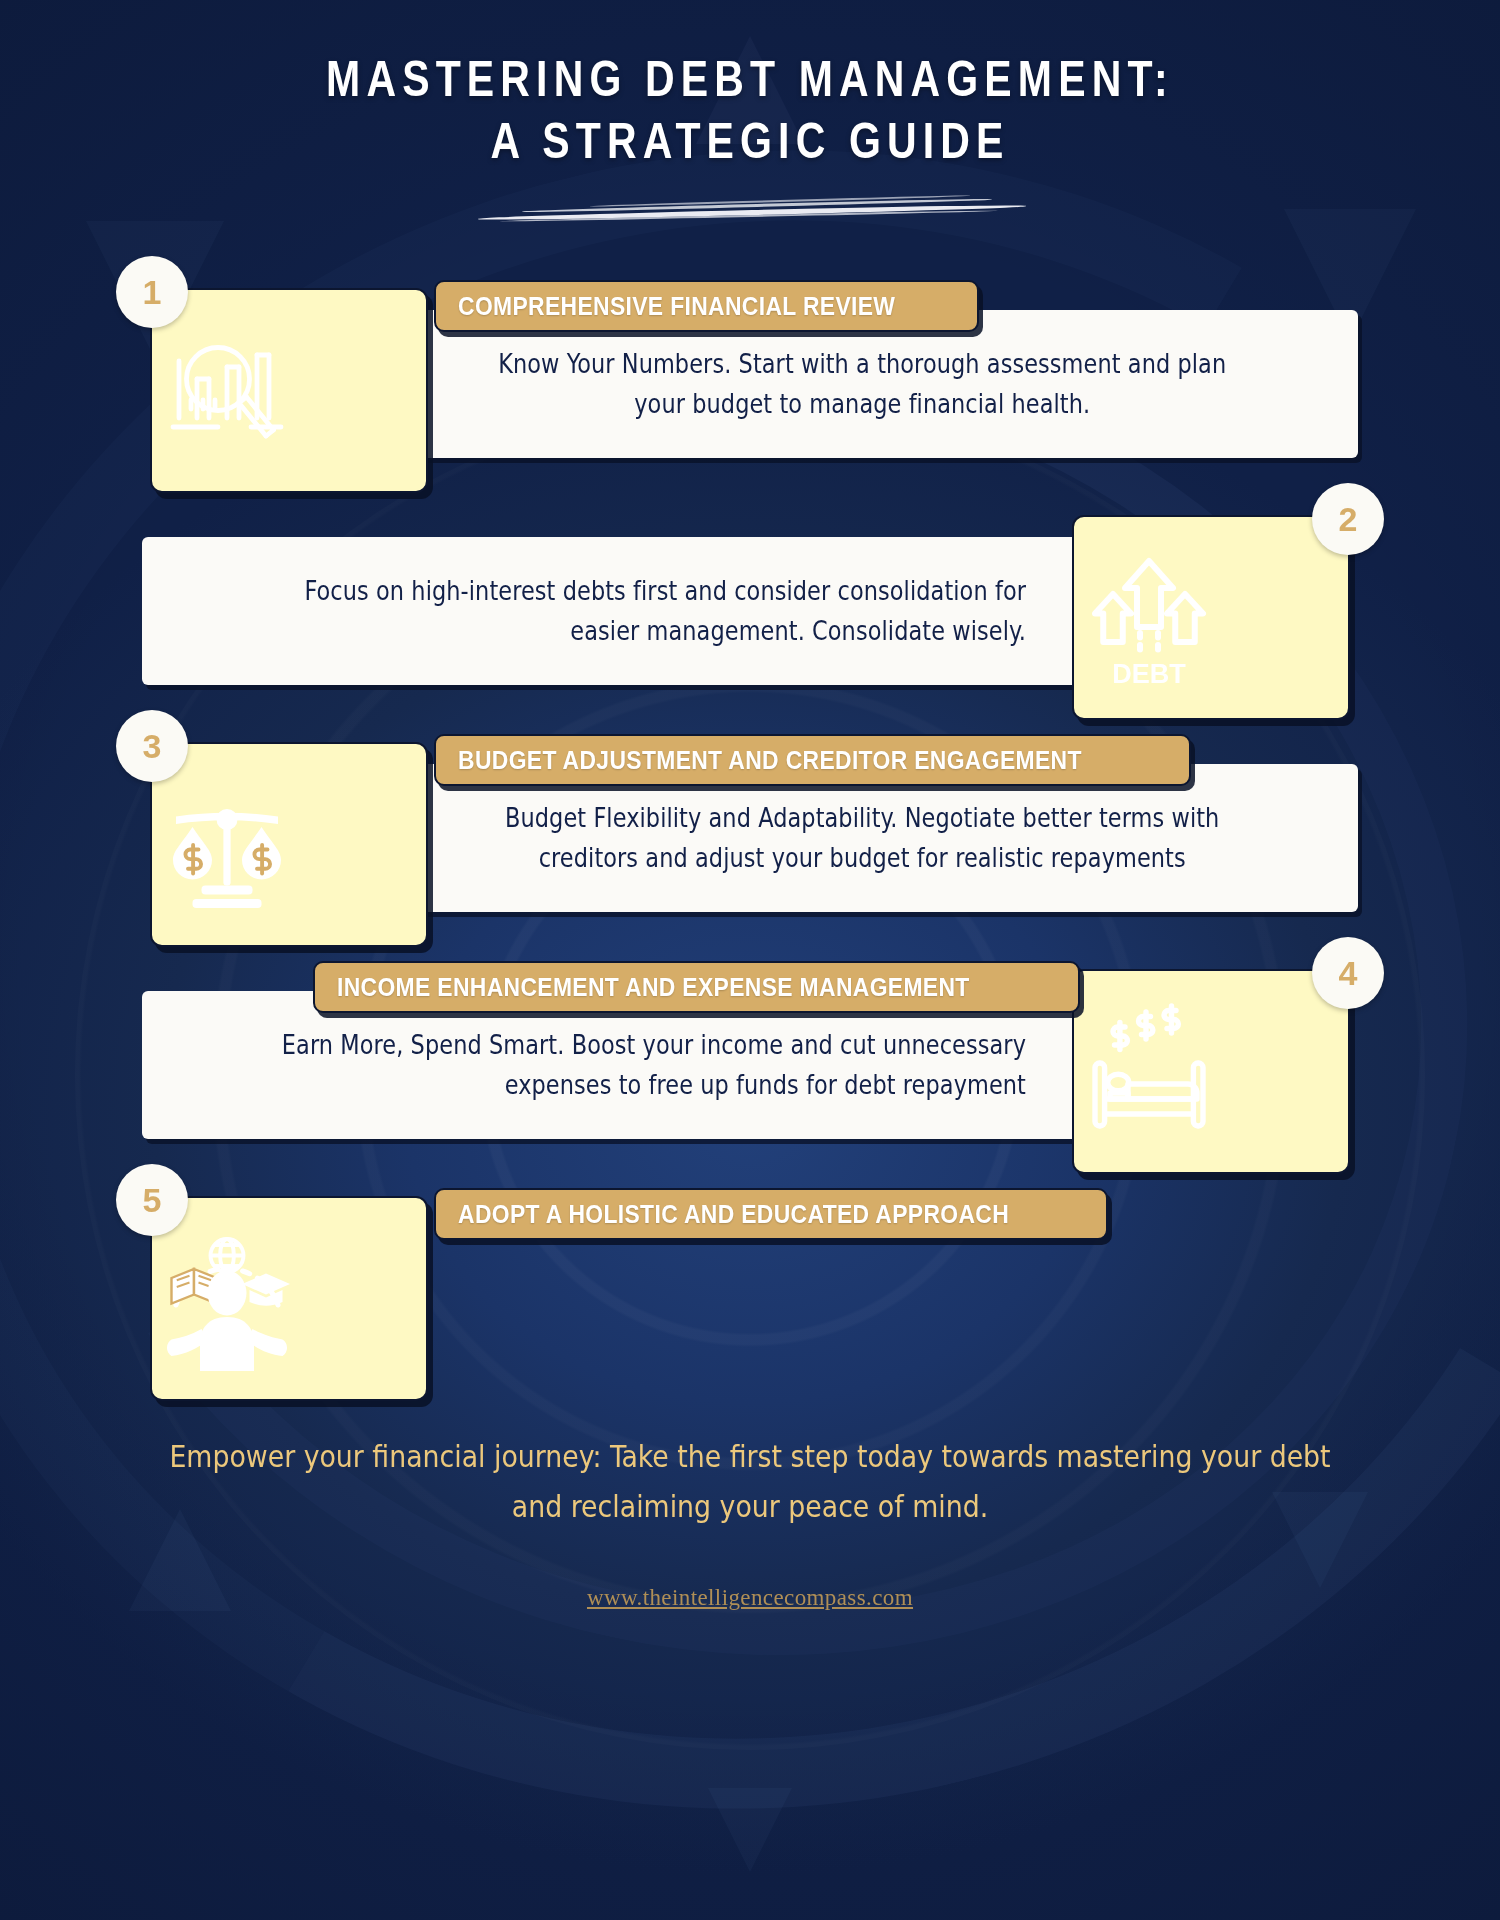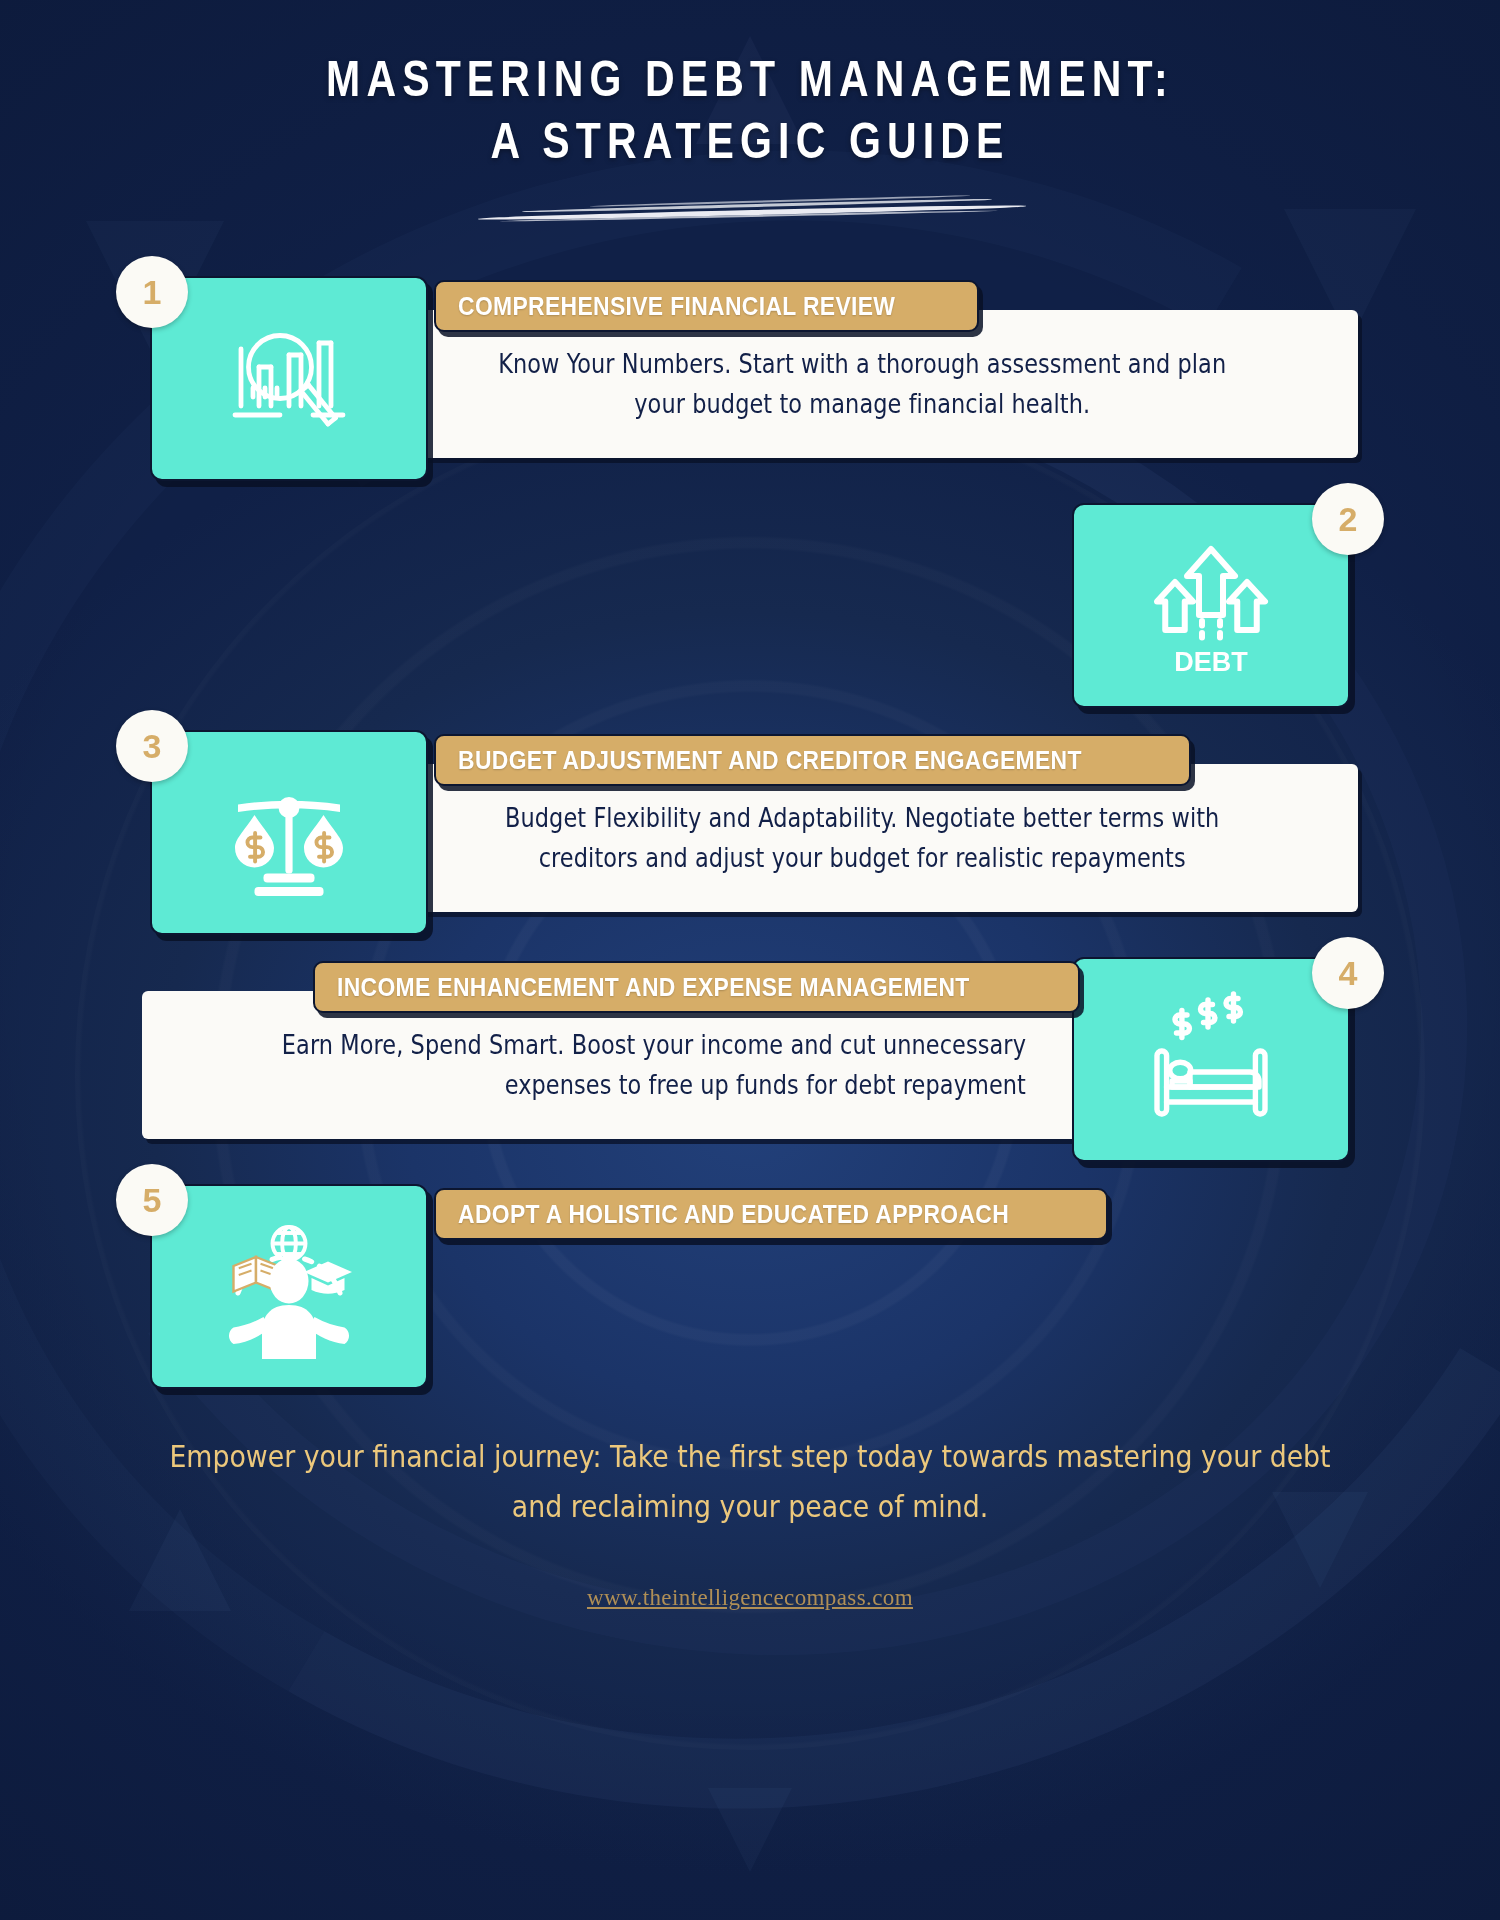--- a/index.html
+++ b/index.html
@@ -114,30 +114,29 @@
     margin-top: 52px;
     padding: 0 150px;
   }
   .step {
     position: relative;
     height: 205px;
     margin-bottom: 22px;
   }
   .step .icon-card {
     position: absolute;
-    top: 4px;
+    top: 16px;
     width: 278px;
     height: 205px;
-    background: #5eead4;
+    background: #fef9c3;
     border-radius: 12px;
     border: 2.5px solid #0c1630;
     box-shadow: 5px 6px 0 rgba(8,16,38,0.85);
     display: flex;
     align-items: center;
-    justify-content: center;
     z-index: 3;
   }
   .step.left  .icon-card { left: 0; }
   .step.right .icon-card { right: 0; }
 
   .num-badge {
     position: absolute;
     top: -16px;
     width: 72px; height: 72px;
     border-radius: 50%;
@@ -294,20 +293,23 @@
         </g>
       </svg>
     </div>
     <div class="title-tab">
       <span>COMPREHENSIVE FINANCIAL REVIEW</span>
     </div>
     <div class="num-badge">1</div>
   </div>
 
   <div class="step right">
+    <div class="body-card">
+      <div class="desc">Focus on high-interest debts first and consider consolidation for easier management. Consolidate wisely.</div>
+    </div>
     <div class="icon-card">
       <svg class="icon-svg" viewBox="0 0 100 100">
         <g fill="none" stroke="#fff" stroke-width="4" stroke-linecap="round" stroke-linejoin="round">
           <path d="M50 12 L66 30 L58 30 L58 56 L42 56 L42 30 L34 30 Z"></path>
           <path d="M26 34 L38 47 L32.5 47 L32.5 66 L19.5 66 L19.5 47 L14 47 Z"></path>
           <path d="M74 34 L86 47 L80.5 47 L80.5 66 L67.5 66 L67.5 47 L62 47 Z"></path>
           <line x1="44" y1="60" x2="44" y2="63"></line>
             <line x1="44" y1="68" x2="44" y2="71"></line>
           <line x1="56" y1="60" x2="56" y2="63"></line>
             <line x1="56" y1="68" x2="56" y2="71"></line>

